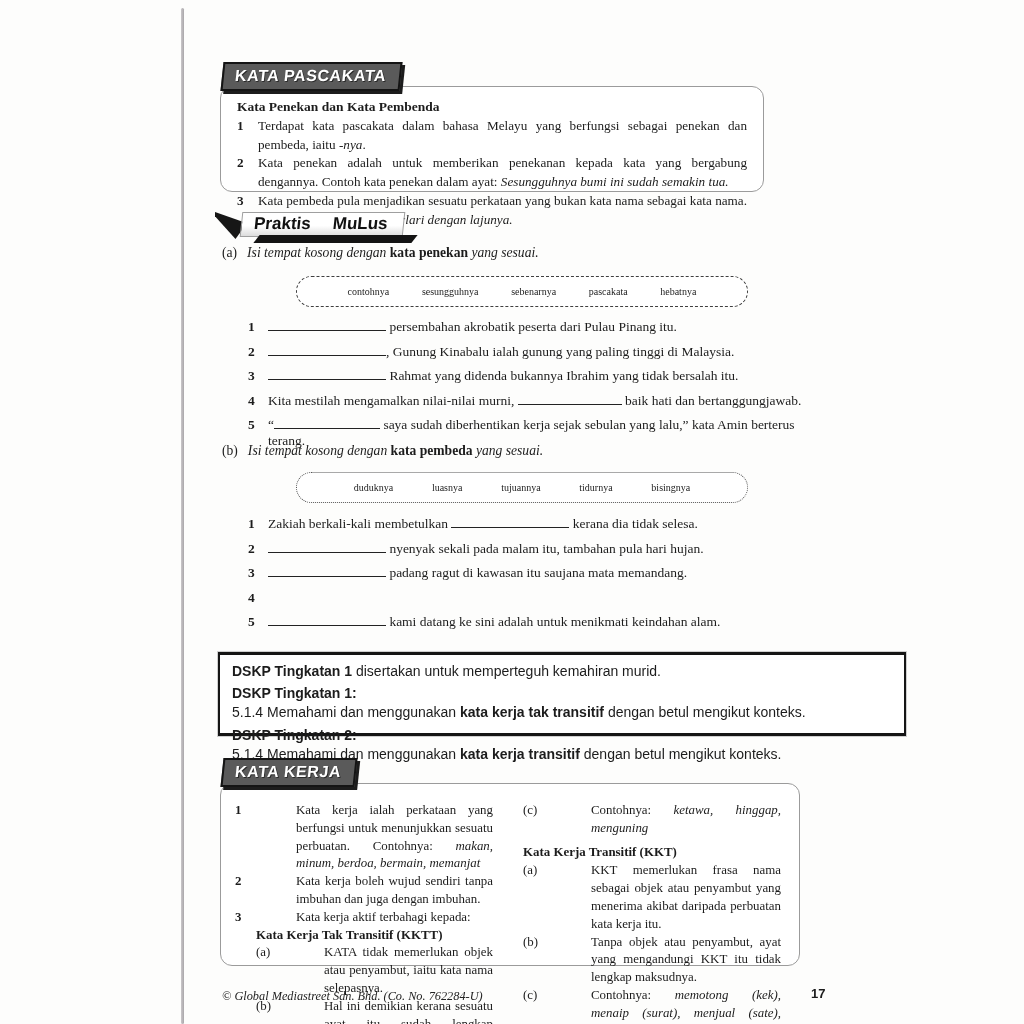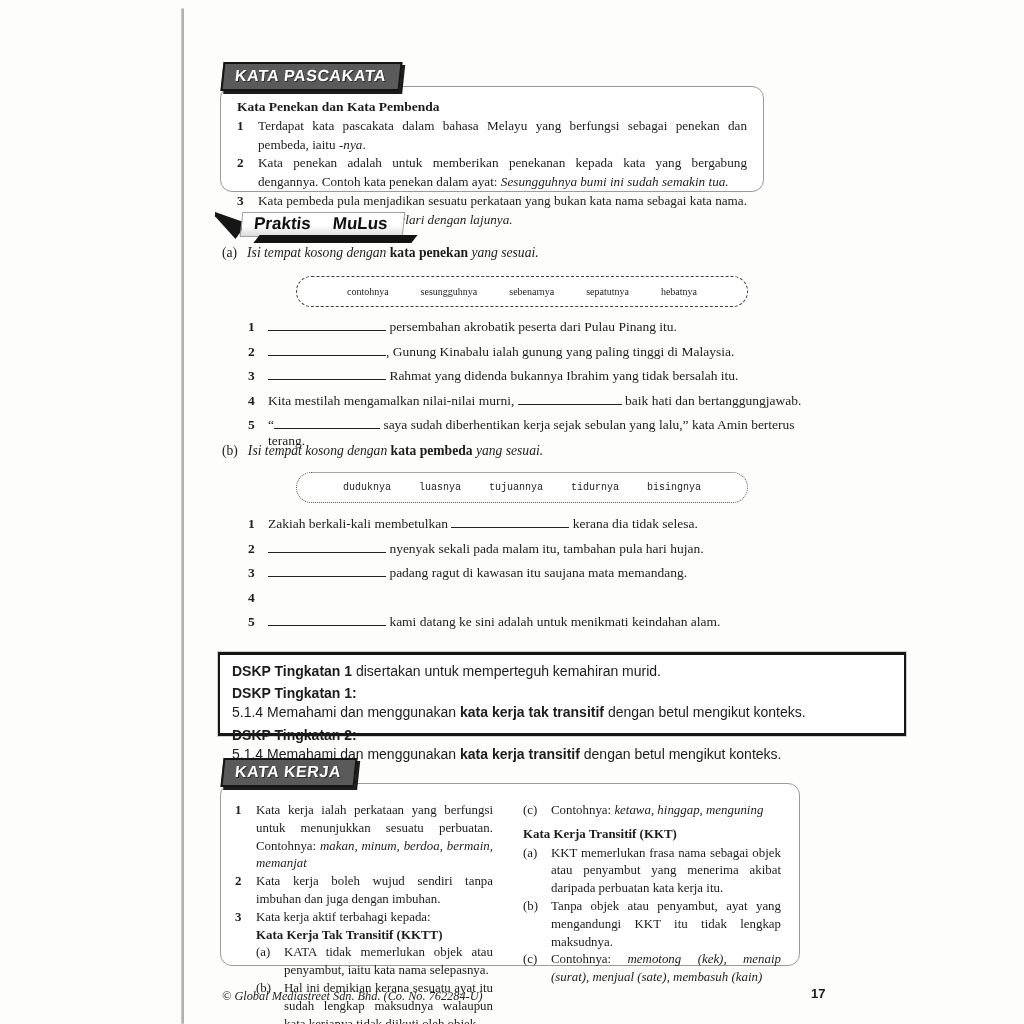--- a/index.html
+++ b/index.html
@@ -42,21 +42,21 @@
     font-size:17px; color:#111; }
   .praktis-w2 { margin-left:18px; }
   
   .ex-intro { position:absolute; left:222px; font-size:13.6px; display:flex; gap:10px; }
   .ex-intro .marker { font-size:13.6px; }
   
   .word-bank { position:absolute; left:296px; width:452px; height:31px;
     border-radius:16px; display:flex; justify-content:space-evenly; align-items:center;
     font-size:10px; padding:0 18px; background:#fff; }
   .bank-dashed { border:1.6px dashed #3f3f3f; }
-  .bank-dotted { border:1.6px dotted #555;font-family:Liberation Mono, monospace; }
+  .bank-dotted { border:1.6px dotted #555; }
   
   .q-list { position:absolute; left:248px; width:560px; }
   .q-row { display:flex; gap:9px; font-size:13.5px; height:24.6px; align-items:baseline; }
   .q-row .n { font-weight:700; min-width:11px; }
   
   .i { font-style:italic; }
   .b { font-weight:700; }
   .blank { display:inline-block; width:113px; height:.85em;
     border-bottom:1.2px solid #232323; }
   
@@ -66,21 +66,21 @@
     font-family:"Liberation Sans", sans-serif; font-size:14px; line-height:1.3; }
   .dskp-line { margin-bottom:1px; }
   .dskp-gap { margin-top:4px; }
   
   .katakerja-box { left:220px; top:783px; width:580px; height:183px;
     padding:18px 18px 10px 14px; display:flex; gap:30px; }
   .kk-col { width:50%; font-size:12.9px; line-height:1.38; }
   .kk-item { display:flex; gap:8px; }
   .kk-item .n { font-weight:700; min-width:13px; }
   .kk-item .m { min-width:20px; }
-  .kk-item .t { flex:1; text-align:justify; }
+  .kk-item .t { flex:1; text-align:justify;margin-left:40px; }
   .kk-sub { margin-left:21px; }
   .kk-heading { font-weight:700; margin-left:21px; }
   .kk-heading-r { font-weight:700; margin-top:6px; margin-bottom:1px; }
   .kk-c-first { margin-bottom:4px; }
   
   .footer-copy { position:absolute; left:222px; top:989px; font-style:italic;
     font-size:12.3px; color:#222; }
   .page-num { position:absolute; left:779px; top:986px; font-weight:700;
     font-size:13px; font-family:"Liberation Sans", sans-serif;margin-left:32px; }
 </style>
@@ -116,21 +116,21 @@
   </div>
 
   <div class="ex-intro" style="top:245px;">
     <span class="marker">(a)</span>
     <span><span class="i">Isi tempat kosong dengan </span><span class="b">kata penekan</span><span class="i"> yang sesuai.</span></span>
   </div>
   <div class="word-bank bank-dashed" style="top:276px;">
     <span>contohnya</span>
     <span>sesungguhnya</span>
     <span>sebenarnya</span>
-    <span>sepatutnya</span>
+    <span>pascakata</span>
     <span>hebatnya</span>
   </div>
   <div class="q-list" style="top:319px;">
     <div class="q-row">
       <span class="n">1</span>
       <span class="t"><span class="blank" style="width: 118px;"></span><span> persembahan akrobatik peserta dari Pulau Pinang itu.</span></span>
     </div>
     <div class="q-row">
       <span class="n">2</span>
       <span class="t"><span class="blank" style="width: 118px;"></span><span>, Gunung Kinabalu ialah gunung yang paling tinggi di Malaysia.</span></span>

